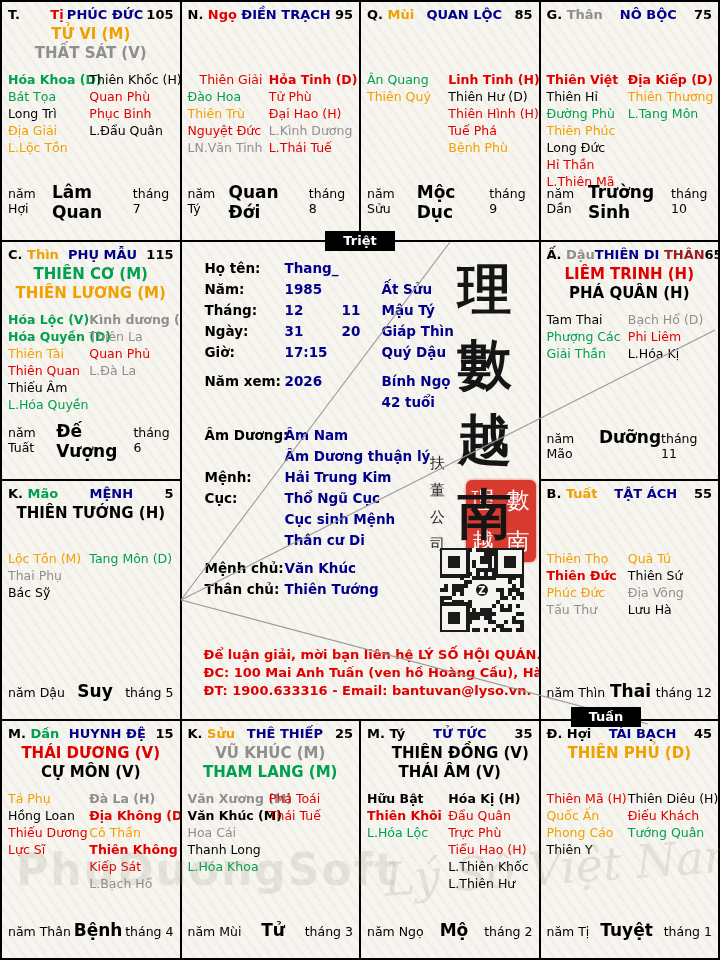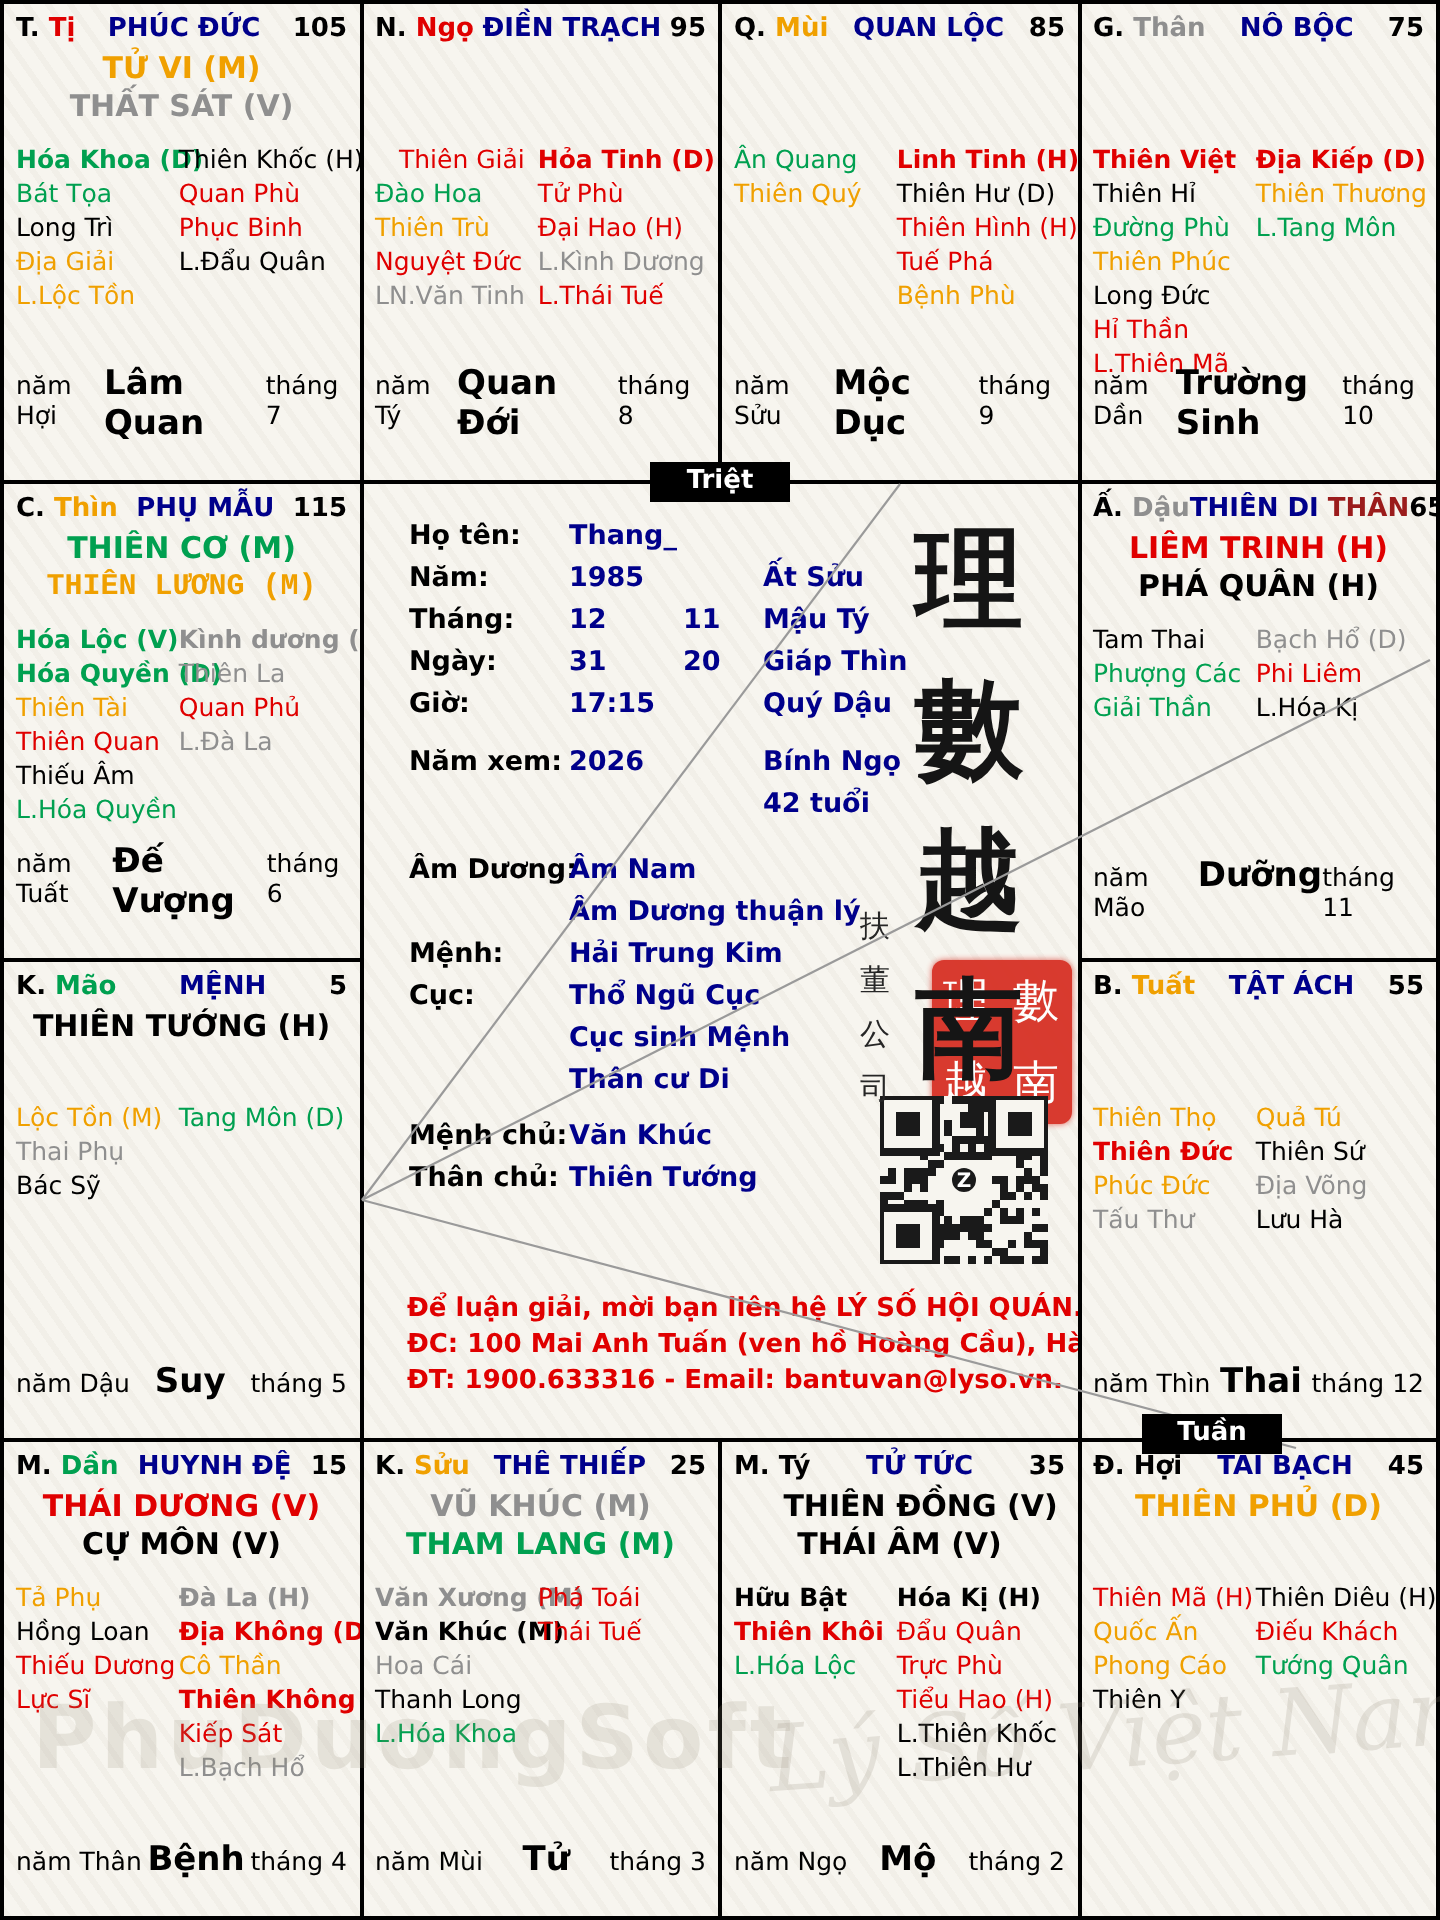--- a/index.html
+++ b/index.html
@@ -53,21 +53,21 @@
   .wm-left{left:14px;top:842px;font-size:44px;font-weight:bold;color:rgba(145,135,115,.17);letter-spacing:2px;}
   .wm-right{left:382px;top:838px;font-size:46px;font-style:italic;font-family:"DejaVu Serif","Liberation Serif",serif;
             color:rgba(145,135,115,.19);transform:rotate(-4deg);}
 </style>
 </head>
 <body>
 
 <div class="board">
   <div class="cell c-ti">
       <div class="ph">
-        <span class="pbranch"><span style="color: rgb(0, 0, 0); font-weight: bold;">T. </span><span style="color: rgb(224, 0, 0); font-weight: bold;">Tị</span></span>
+        <span class="pbranch"><span style="color: rgb(0, 0, 0); font-weight: bold;">T. </span><span style="color: rgb(224, 0, 0); font-weight: bold; margin-left: 26px;">Tị</span></span>
         <span class="pnamewrap"><span class="pname" style="color: rgb(0, 0, 139); font-weight: bold;">PHÚC ĐỨC</span></span>
         <span class="pnum" style="color: rgb(0, 0, 0); font-weight: bold;">105</span>
       </div>
       <div class="pmain">
         <div class="pmainline" style="color: rgb(240, 160, 0); font-weight: bold;">TỬ VI (M)</div>
         <div class="pmainline" style="color: rgb(143, 143, 143); font-weight: bold;">THẤT SÁT (V)</div>
       </div>
       <div class="pcols">
         <div class="pcol left">
           <div class="pstar" style="color: rgb(0, 160, 80); font-weight: bold;">Hóa Khoa (D)</div>
@@ -174,21 +174,21 @@
       </div>
     </div>
   <div class="cell c-thin">
       <div class="ph">
         <span class="pbranch"><span style="color: rgb(0, 0, 0); font-weight: bold;">C. </span><span style="color: rgb(240, 160, 0); font-weight: bold;">Thìn</span></span>
         <span class="pnamewrap"><span class="pname" style="color: rgb(0, 0, 139); font-weight: bold;">PHỤ MẪU</span></span>
         <span class="pnum" style="color: rgb(0, 0, 0); font-weight: bold;">115</span>
       </div>
       <div class="pmain">
         <div class="pmainline" style="color: rgb(0, 160, 80); font-weight: bold;">THIÊN CƠ (M)</div>
-        <div class="pmainline" style="color: rgb(240, 160, 0); font-weight: bold; font-family: Liberation Mono, monospace;">THIÊN LƯƠNG (M)</div>
+        <div class="pmainline" style="color: rgb(240, 160, 0); font-weight: bold;">THIÊN LƯƠNG (M)</div>
       </div>
       <div class="pcols">
         <div class="pcol left">
           <div class="pstar" style="color: rgb(0, 160, 80); font-weight: bold;">Hóa Lộc (V)</div>
           <div class="pstar" style="color: rgb(0, 160, 80); font-weight: bold;">Hóa Quyền (D)</div>
           <div class="pstar" style="color: rgb(240, 160, 0);">Thiên Tài</div>
           <div class="pstar" style="color: rgb(224, 0, 0);">Thiên Quan</div>
           <div class="pstar" style="color: rgb(0, 0, 0);">Thiếu Âm</div>
           <div class="pstar" style="color: rgb(0, 160, 80);">L.Hóa Quyền</div>
         </div>
@@ -570,20 +570,25 @@
           <div class="pstar" style="color: rgb(240, 160, 0);">Quốc Ấn</div>
           <div class="pstar" style="color: rgb(240, 160, 0);">Phong Cáo</div>
           <div class="pstar" style="color: rgb(0, 0, 0);">Thiên Y</div>
         </div>
         <div class="pcol right">
           <div class="pstar" style="color: rgb(0, 0, 0);">Thiên Diêu (H)</div>
           <div class="pstar" style="color: rgb(224, 0, 0);">Điếu Khách</div>
           <div class="pstar" style="color: rgb(0, 160, 80);">Tướng Quân</div>
         </div>
       </div>
+      <div class="pfoot">
+        <span class="fyear" style="color: rgb(0, 0, 0);">năm Tị</span>
+        <span class="fstage" style="color: rgb(0, 0, 0); font-weight: bold;">Tuyệt</span>
+        <span class="fmonth" style="color: rgb(0, 0, 0);">tháng 1</span>
+      </div>
     </div>
 
   <svg class="lines" width="716" height="956">
     <line x1="179" y1="598" x2="448" y2="240" stroke="#9a9a9a" stroke-width="1.1"></line>
     <line x1="179" y1="598" x2="713" y2="328" stroke="#9a9a9a" stroke-width="1.1"></line>
     <line x1="179" y1="598" x2="646" y2="722" stroke="#9a9a9a" stroke-width="1.1"></line>
   </svg>
 
   <div class="badge badge-triet">Triệt</div>
   <div class="badge badge-tuan">Tuần</div>

